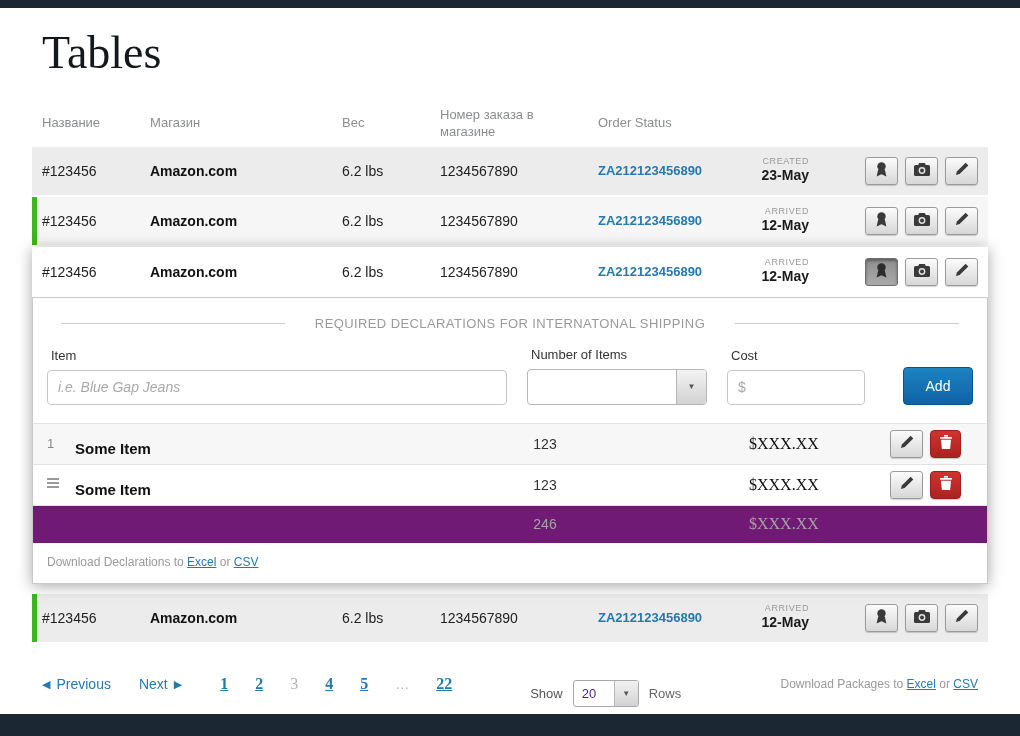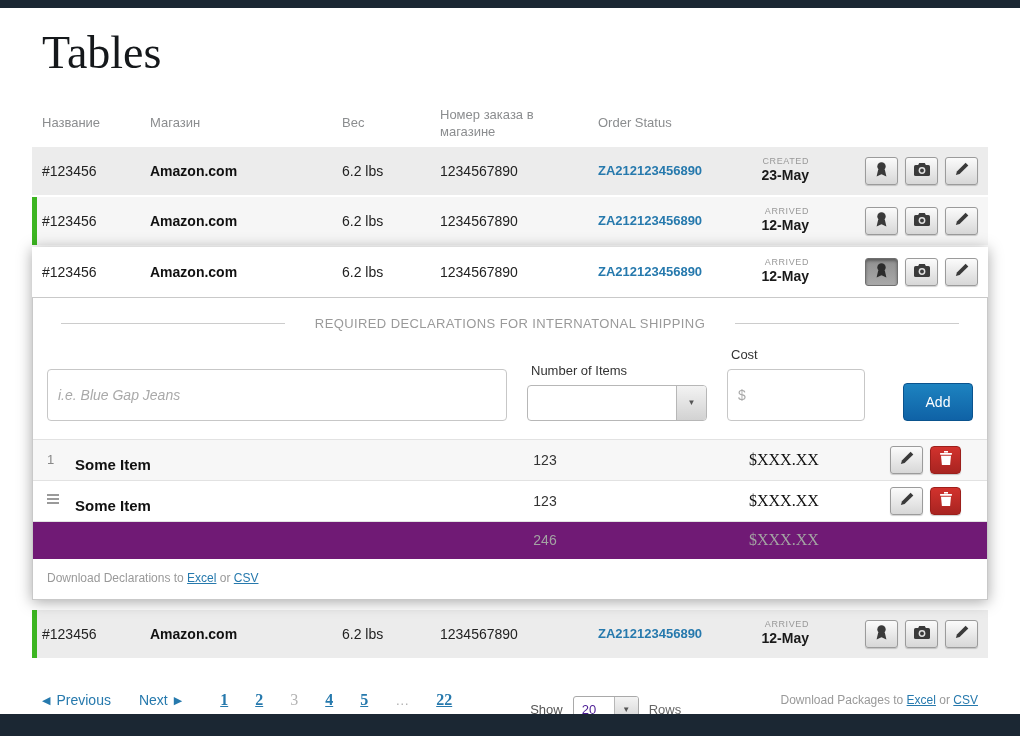--- a/index.html
+++ b/index.html
@@ -68,21 +68,21 @@
   .decl-title-row .line { flex:1; height:1px; background:#ccc; }
   .decl-title-row .t {
     margin:0 30px; white-space:nowrap; color:#9a9a9a; font-size:13px; letter-spacing:.4px;
   }
 
   .decl-form { display:flex; align-items:flex-end; padding:0 14px 18px; }
   .fgroup { display:flex; flex-direction:column; }
   .fgroup + .fgroup { margin-left:20px; }
   .fgroup label { font-size:13px; color:#333; margin:0 0 7px 4px; }
   .tinput {
-    height:52px; border:1px solid #c7c7c7; border-radius:4px; background:#fff;
+    height:35px; border:1px solid #c7c7c7; border-radius:4px; background:#fff;
     padding:0 10px; font-size:14px; color:#333; font-family:"Liberation Sans", sans-serif;
     outline:none;
   }
   .item-input { width:460px; }
   .item-input::placeholder { color:#a9a9a9; font-style:italic; }
   .cost-input { width:138px; }
   .cost-input::placeholder { color:#a9a9a9; }
   .num-select {
     width:180px; height:36px; display:flex; border:1px solid #b7b7b7; border-radius:4px;
     overflow:hidden; background:#fff; cursor:pointer;
@@ -261,20 +261,21 @@
 
     <div class="decl-panel">
       <div class="decl-title-row">
         <span class="line"></span>
         <span class="t">REQUIRED DECLARATIONS FOR INTERNATONAL SHIPPING</span>
         <span class="line"></span>
       </div>
 
       <div class="decl-form">
         <div class="fgroup">
+          <label>Item</label>
           <input class="tinput item-input" type="text" placeholder="i.e. Blue Gap Jeans" style="">
         </div>
         <div class="fgroup">
           <label>Number of Items</label>
           <div class="num-select">
             <span class="val"></span>
             <span class="arrow-seg">▼</span>
           </div>
         </div>
         <div class="fgroup">

